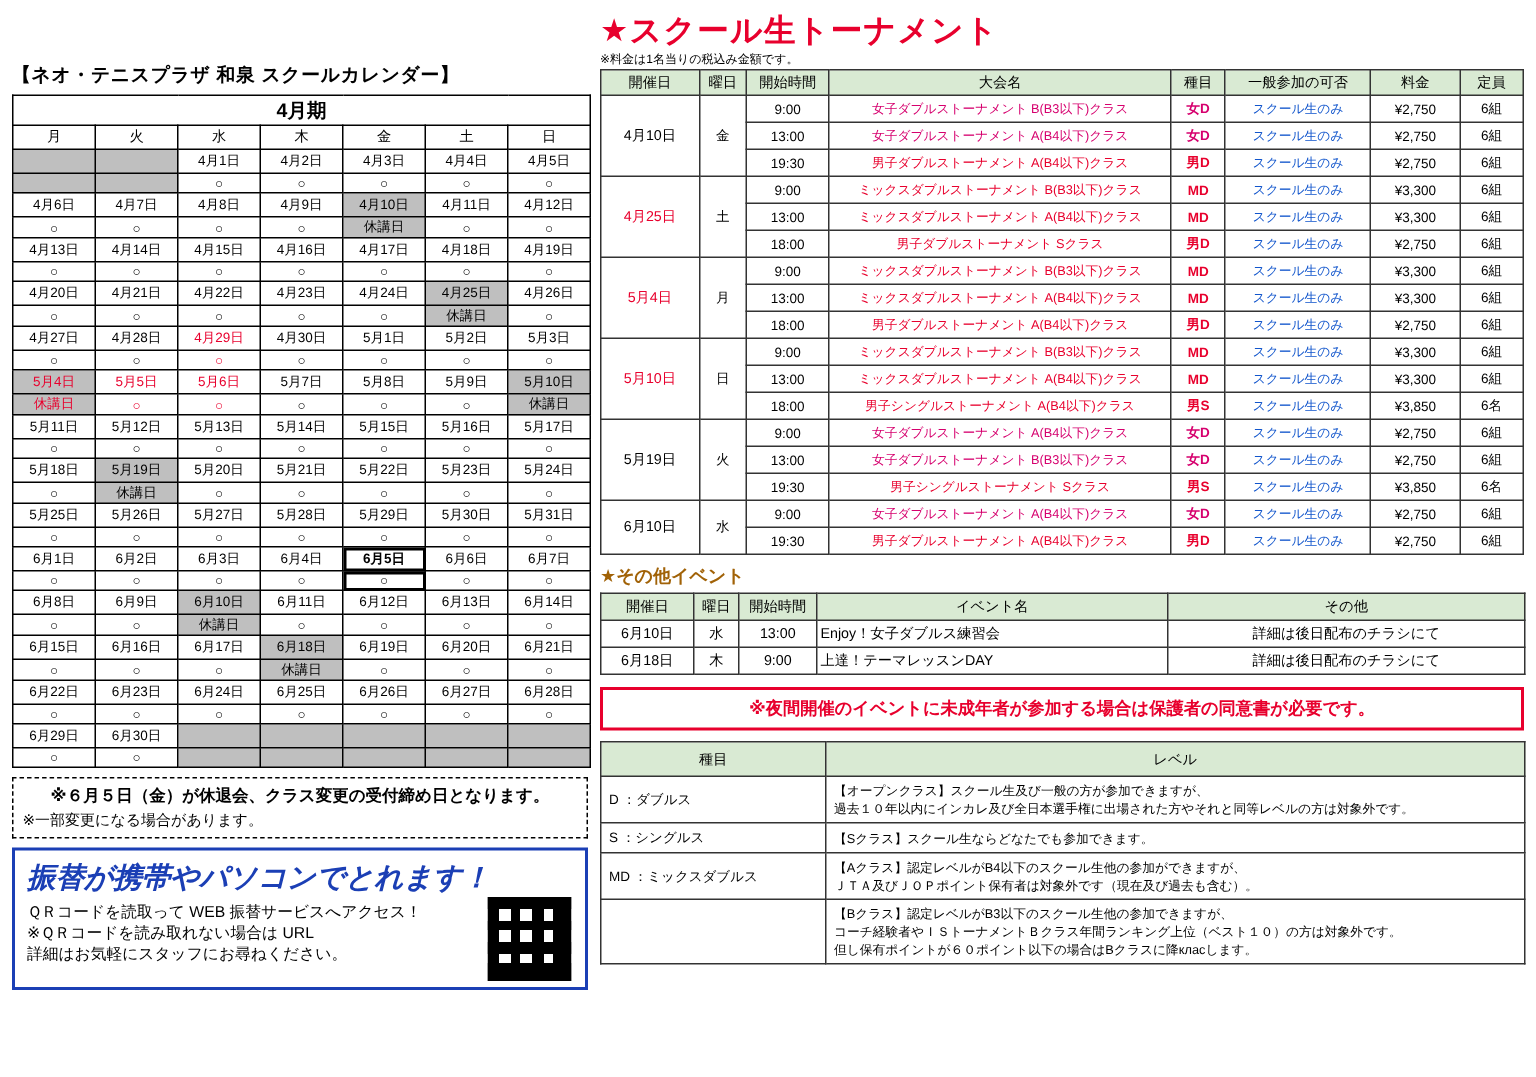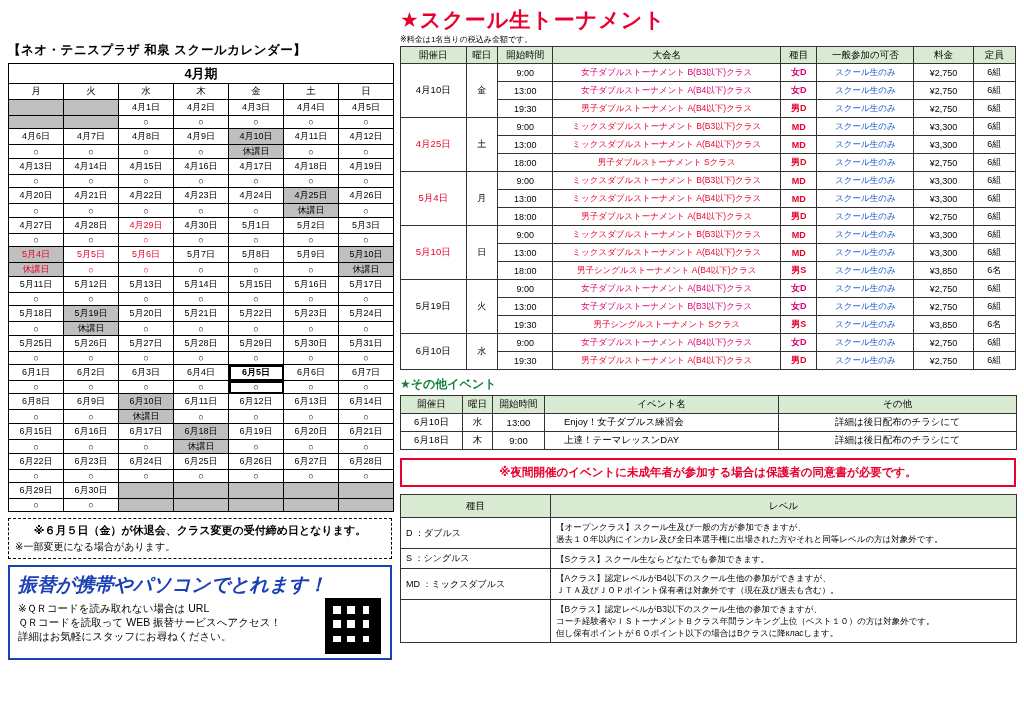--- a/index.html
+++ b/index.html
@@ -44,25 +44,25 @@
 
   .tour{width:616px;table-layout:fixed;}
   .tour th,.tour td{border:1px solid #333;font-size:9px;text-align:center;padding:0;height:17px;}
   .tour thead th{background:#d9ead3;font-weight:normal;font-size:9.5px;height:16px;}
   .tour td.ev{color:#e8002d;text-align:center;font-size:8.5px;}
   .tour td.ev.md{color:#d6006e;}
   .tour td.link{color:#1155cc;font-size:8.5px;}
   .tour td.kind{font-weight:bold;font-size:9px;}
   .tour td.date{font-size:9.5px;}
 
-  .sec2-title{color:#15803d;font-size:12px;font-weight:bold;margin:6px 0 2px 0;}
+  .sec2-title{color:#a16207;font-size:12px;font-weight:bold;margin:6px 0 2px 0;}
   .other{width:616px;table-layout:fixed;}
   .other th,.other td{border:1px solid #333;font-size:9.5px;text-align:center;height:17px;padding:0;}
   .other thead th{background:#d9ead3;font-weight:normal;}
-  .other td.name{text-align:left;padding-left:19px;}
+  .other td.name{text-align:left;padding-left:2px;}
 
   .warn{margin-top:8px;width:616px;border:2px solid #e8002d;box-sizing:border-box;text-align:center;
         color:#e8002d;font-weight:bold;font-size:11.5px;padding:5px 0;}
 
   .level{width:616px;margin-top:7px;table-layout:fixed;}
   .level th,.level td{border:1px solid #333;font-size:8.5px;padding:3px 5px;vertical-align:middle;}
   .level thead th{background:#d9ead3;text-align:center;font-weight:normal;font-size:9.5px;height:16px;}
   .level td.k{text-align:left;white-space:nowrap;font-size:9px;}
   .level td.v{text-align:left;line-height:12px;}
 </style>
@@ -344,22 +344,22 @@
     </table>
 
     <div class="note-box">
       <div class="l1">※６月５日（金）が休退会、クラス変更の受付締め日となります。</div>
       <div class="l2">※一部変更になる場合があります。</div>
     </div>
 
     <div class="qr-box">
       <div class="qr-title">振替が携帯やパソコンでとれます！</div>
       <div class="qr-lines">
+        <div>ＱＲコードを読取って WEB 振替サービスへアクセス！</div>
         <div>※ＱＲコードを読み取れない場合は URL</div>
-        <div>ＱＲコードを読取って WEB 振替サービスへアクセス！</div>
         <div>詳細はお気軽にスタッフにお尋ねください。</div>
       </div>
       <div class="qr-img"></div>
     </div>
   </div>
 
   <div class="right">
     <div>
       <span class="title-right">★スクール生トーナメント</span>
     </div>

